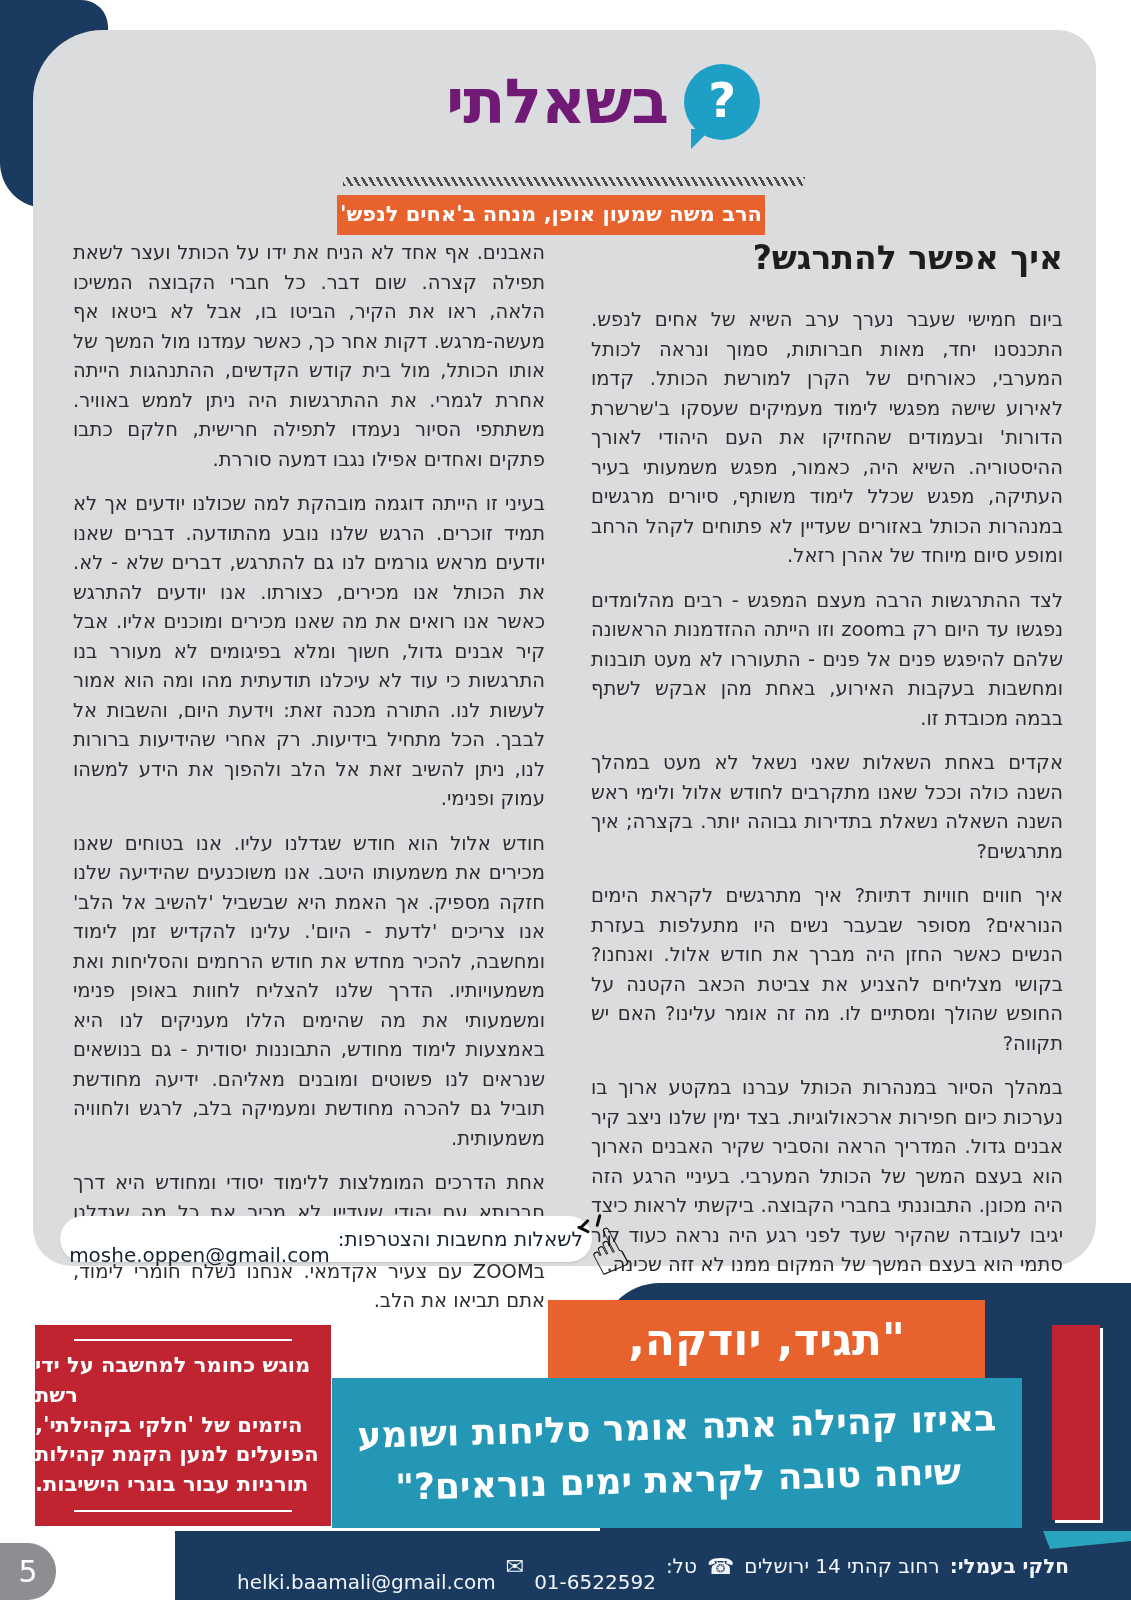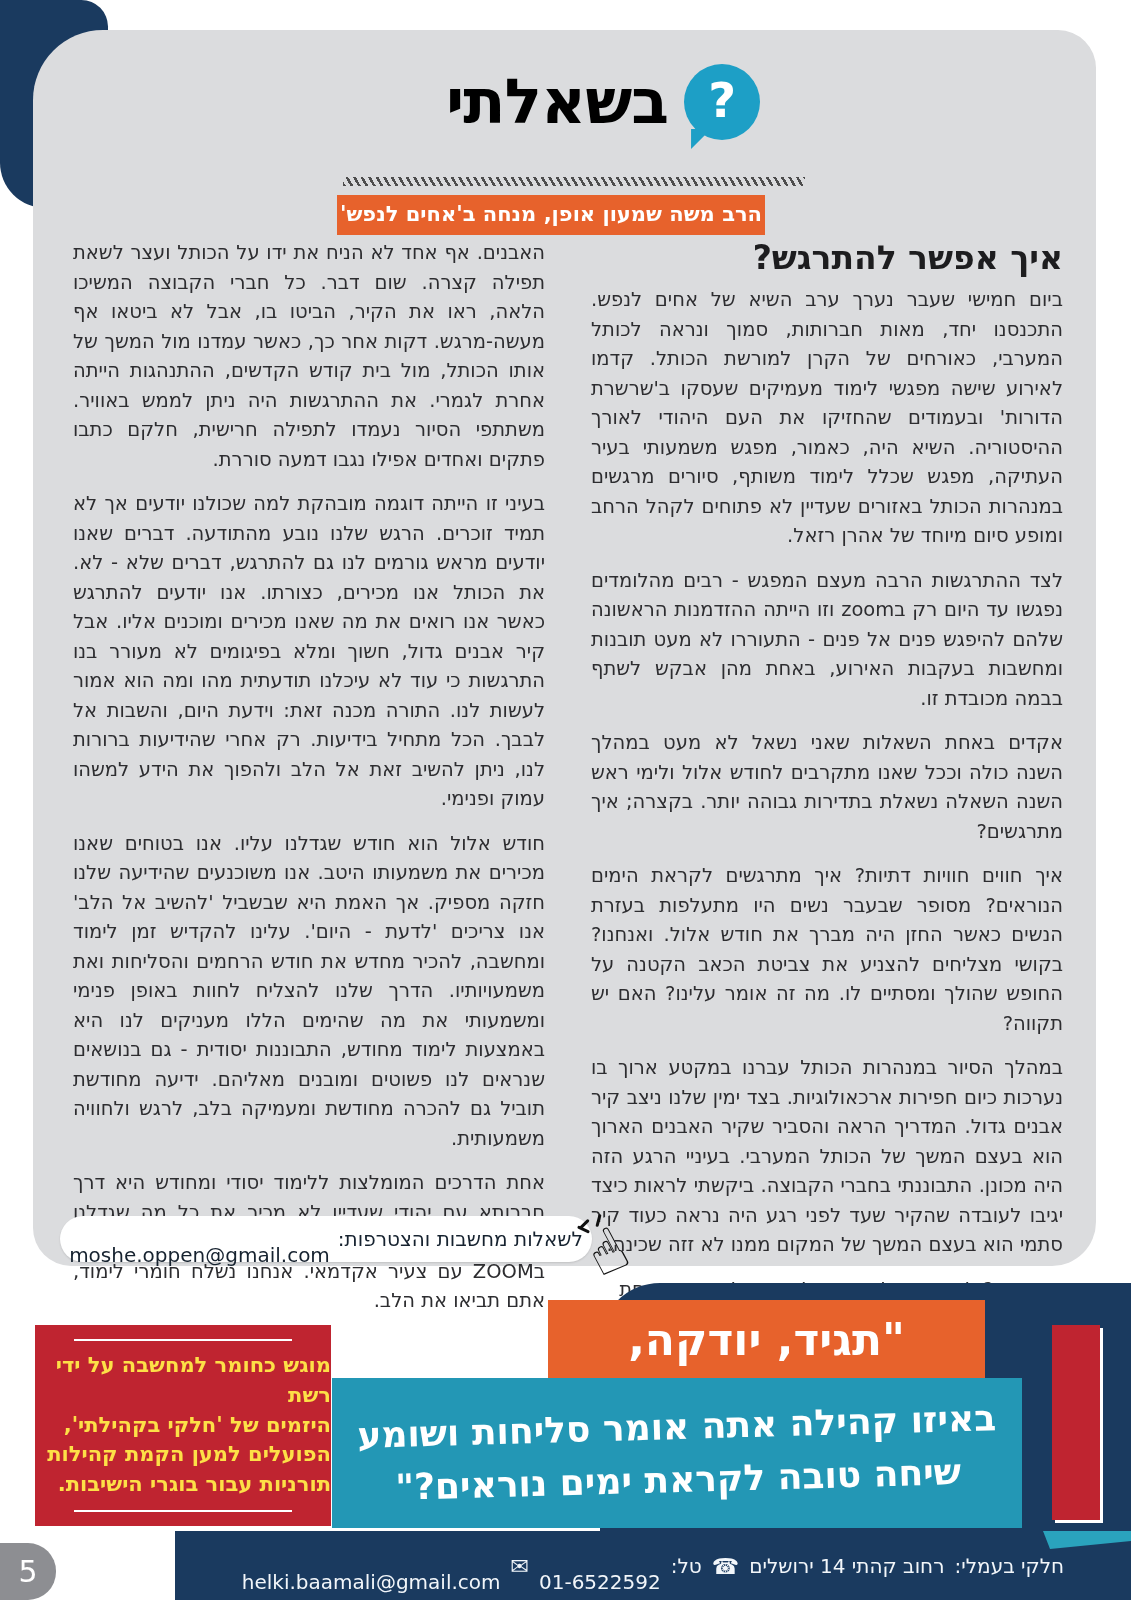--- a/index.html
+++ b/index.html
@@ -9,34 +9,34 @@
   }
   
   .navy-corner{position:absolute;top:0;left:0;width:108px;height:208px;
     background:#1a3a5f;border-radius:0 34px 80px 58px;}
   
   .card{position:absolute;top:30px;left:33px;width:1063px;height:1236px;
     background:#dbdcde;border-radius:70px 38px 44px 38px;}
   
   .masthead{position:absolute;top:22px;left:300px;width:540px;height:100px;
     display:flex;align-items:center;justify-content:center;gap:16px;direction:rtl;}
-  .mast-word{font-size:62px;font-weight:bold;color:#000000;letter-spacing:-1px;line-height:1;}
+  .mast-word{font-size:62px;font-weight:bold;color:#701a75;letter-spacing:-1px;line-height:1;}
   .bubble{position:relative;width:76px;height:76px;border-radius:50%;
     background:#1d9fc6;display:flex;align-items:center;justify-content:center;flex:0 0 auto;}
   .bubble .qmark{color:#ffffff;font-size:48px;font-weight:bold;line-height:1;transform:translateY(-2px);}
   .bubble .tail{position:absolute;left:7px;bottom:-9px;width:20px;height:20px;
     background:#1d9fc6;clip-path:polygon(0 100%,0 0,100% 0);}
   .hatch{position:absolute;top:147px;left:310px;width:462px;height:9px;
     background:repeating-linear-gradient(60deg,#4d4d4d 0 2.5px,transparent 2.5px 6.5px);}
   .byline{position:absolute;top:165px;left:304px;width:428px;height:40px;background:#e7622c;
     color:#ffffff;font-size:21px;font-weight:bold;line-height:38px;text-align:center;}
   
   .cols{position:absolute;top:208px;left:24px;width:1006px;display:flex;gap:30px;direction:rtl;}
   .col{width:488px;}
-  .col h1{margin:0 0 8px 0;font-size:33px;font-weight:bold;color:#1d1d1f;text-align:right;}
+  .col h1{margin:0 0 28px 0;font-size:33px;font-weight:bold;color:#1d1d1f;text-align:right;}
   .col p{margin:0 0 15px 16px;font-size:19.5px;line-height:29.5px;color:#2d2d30;
     text-align:justify;text-justify:inter-word;}
   
   .pill{position:absolute;top:1186px;left:27px;width:532px;height:46px;background:#ffffff;
     border-radius:26px;display:flex;align-items:center;justify-content:center;gap:8px;
     font-size:20px;color:#16222f;box-shadow:0 1px 2px rgba(0,0,0,.12);}
   .ltr{direction:ltr;unicode-bidi:embed;margin-top:32px;}
   
   .hand{position:absolute;top:1214px;left:575px;width:80px;height:84px;z-index:9;}
   .hand .glyph{position:absolute;top:8px;left:14px;font-size:60px;line-height:1;color:#111111;
@@ -53,26 +53,26 @@
   .teal-banner{position:absolute;top:1378px;left:332px;width:690px;height:150px;background:#2397b5;
     z-index:3;display:flex;flex-direction:column;align-items:center;justify-content:center;}
   .teal-banner .tb-inner{transform:rotate(-1.6deg);text-align:center;color:#ffffff;
     font-size:36px;font-weight:bold;line-height:1.48;white-space:nowrap;}
   .orange-banner{position:absolute;top:1300px;left:548px;width:437px;height:78px;background:#e7622c;
     z-index:4;display:flex;align-items:center;justify-content:center;color:#ffffff;
     font-size:44px;font-weight:bold;}
   .credit-box{position:absolute;top:1325px;left:35px;width:296px;height:201px;background:#bf2430;
     z-index:3;display:flex;flex-direction:column;align-items:center;justify-content:center;gap:10px;}
   .credit-box .rule{width:218px;height:2px;background:#ffffff;}
-  .credit-text{color:#fde047;font-size:21px;font-weight:bold;text-align:right;line-height:1.42;}
+  .credit-text{color:#ffffff;font-size:21px;font-weight:bold;text-align:left;line-height:1.42;}
   
   .footer-bar{position:absolute;top:1531px;left:175px;width:956px;height:69px;background:#1a3a5f;
     z-index:2;display:flex;align-items:center;justify-content:center;gap:10px;direction:rtl;
     color:#f2f6fa;font-size:20px;}
-  .footer-bar .f-brand{font-weight:normal;}
+  .footer-bar .f-brand{font-weight:bold;}
   .footer-bar .f-icon{font-size:22px;line-height:1;transform:translateY(1px);}
   .teal-wedge{position:absolute;top:1531px;left:1043px;width:88px;height:18px;background:#2aa3bd;
     clip-path:polygon(0 0,100% 0,100% 55%,8% 100%);z-index:3;}
   .page-tab{position:absolute;top:1543px;left:0;width:56px;height:57px;background:#8d8e92;
     border-radius:0 28px 28px 0;z-index:4;display:flex;align-items:center;justify-content:center;
     color:#ffffff;font-size:30px;}
 </style>
 </head>
 <body>
 

